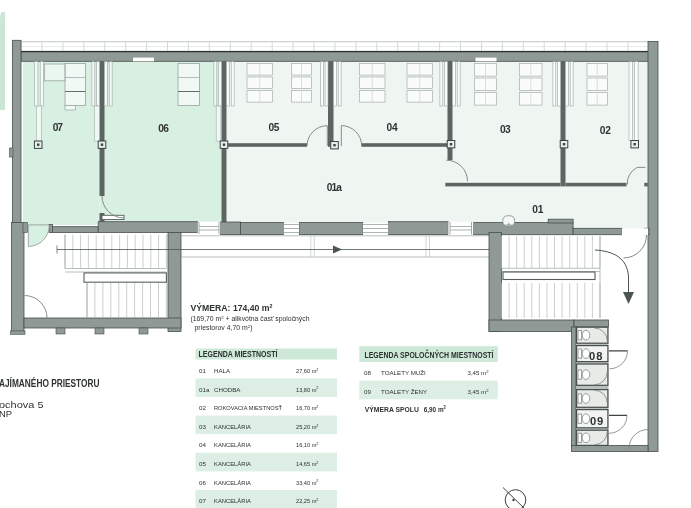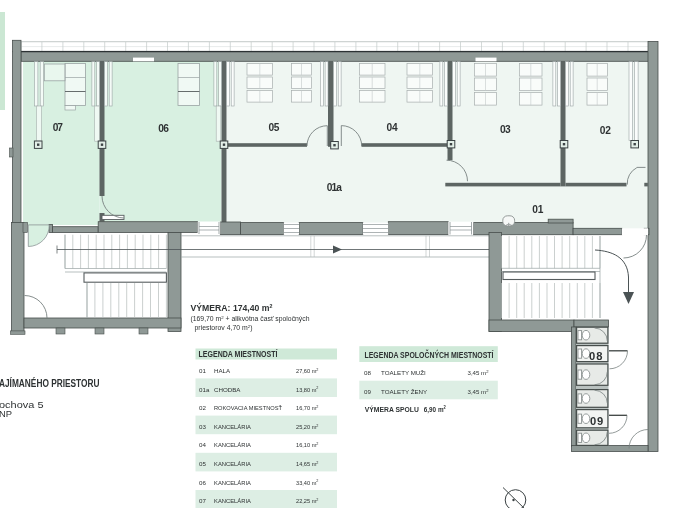--- a/index.html
+++ b/index.html
@@ -1,17 +1,17 @@
 <!DOCTYPE html>
 <html><head>
 <meta charset="utf-8">
 <style>
   html,body{margin:0;padding:0;background:#ffffff;}
   #page{position:relative;width:691px;height:508px;overflow:hidden;background:#fff;
-        font-family:"Liberation Sans", sans-serif;}
+        font-family:"Liberation Sans", sans-serif;border-radius:19px;}
   svg text{font-family:"Liberation Sans", sans-serif;fill:#2e3233;}
 </style>
 </head>
 <body>
 <div id="page">
 <svg width="691" height="508" viewBox="0 0 691 508">
 
 <rect x="0" y="12" width="5" height="98" fill="#cbe7d3"></rect>
 
 <rect x="23" y="61" width="76.5" height="164" fill="#d8f0e1"></rect>

